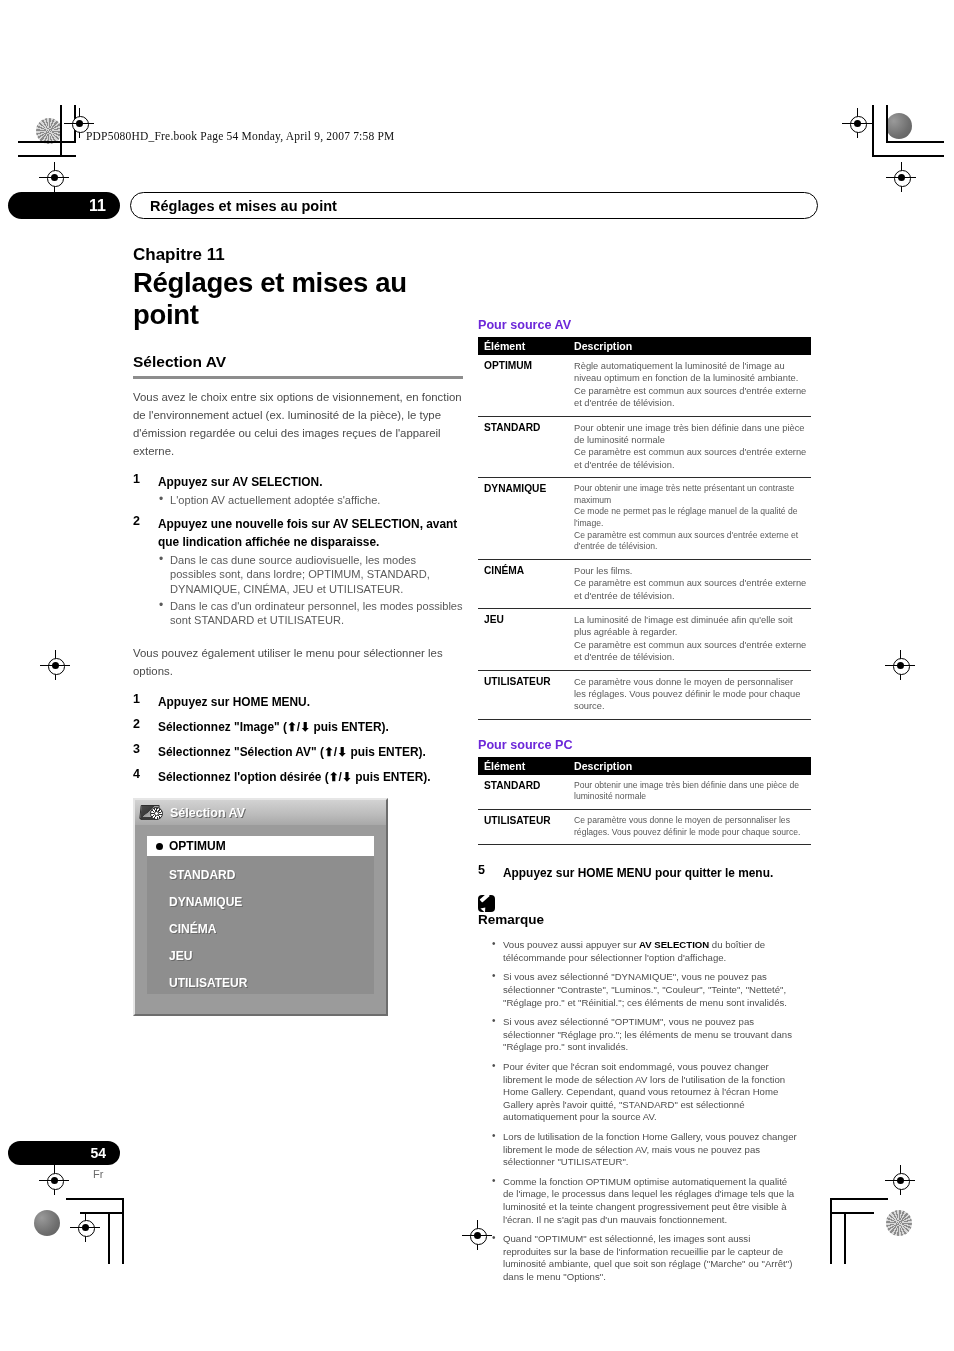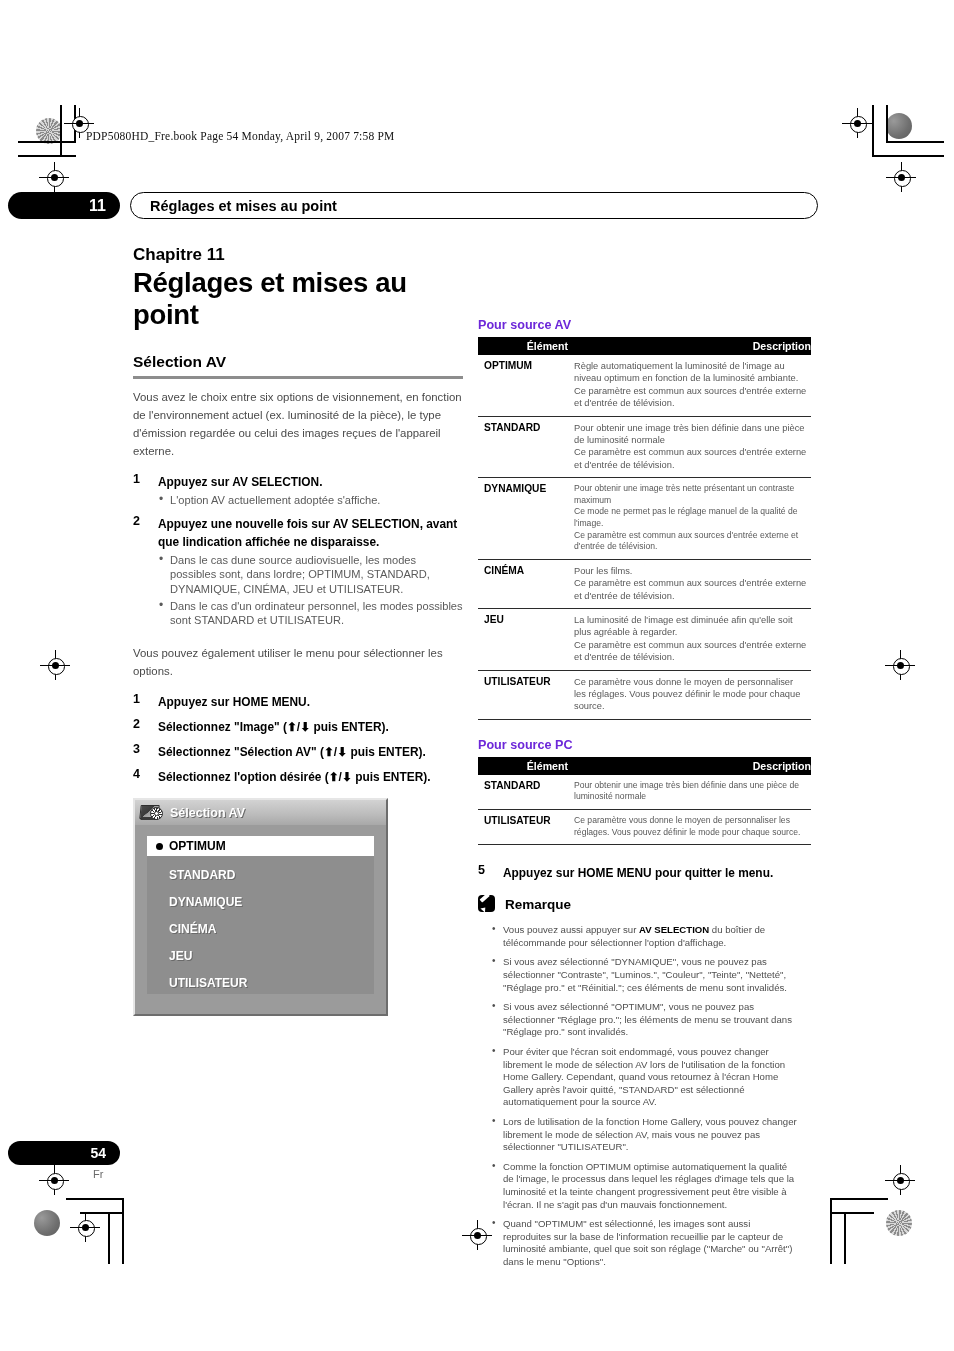--- a/index.html
+++ b/index.html
@@ -163,38 +163,38 @@
   .osd-item.sel .bullet {
     position:absolute; left:9px; top:50%; width:7px; height:7px;
     margin-top:-3.5px; background:#000; border-radius:50%;
   }
   .osd-item + .osd-item:not(.sel) { margin-top:4px; }
 
   
   .sub-title { font-size:12.6px; font-weight:bold; color:#6d28d9; margin:0 0 5px; }
   table.spec { width:100%; border-collapse:collapse; table-layout:fixed; margin-bottom:18px; }
   table.spec th {
-    background:#000; color:#fff; text-align:right;
+    background:#000; color:#fff; text-align:left;
     font-size:10.6px; font-weight:bold; padding:3px 0 3px 6px;
   }
   table.spec th.c1 { width:84px; }
   table.spec td {
     vertical-align:top; border-bottom:1px solid #2b2b2b;
     padding:5px 4px 6px 6px;
   }
   table.spec td.k { font-size:10.2px; font-weight:bold; color:#000; white-space:nowrap; padding-left:6px; }
   table.spec td.v { font-size:9.3px; line-height:12.4px; color:#585858; }
   table.spec tr.tight td.v { font-size:8.6px; line-height:11.6px; }
   table.spec tr:first-child td { border-top:0; }
 
   .step5 { position:relative; padding-left:25px; margin:0 0 14px; }
   .step5 .num { position:absolute; left:0; top:0; font-size:12.5px; font-weight:bold; color:#000; }
   .step5 .txt { font-size:11.9px; font-weight:bold; color:#000;margin-top:48px; }
 
-  .note-head { display:flex; align-items:flex-end; margin:0 0 6px; }
+  .note-head { display:flex; align-items:flex-start; margin:0 0 6px;flex-direction:column; }
   .note-icon {
     width:17px; height:17px; border-radius:4px; background:#000;
     position:relative; margin-right:10px; flex:none;
   }
   .note-icon::before {
     content:""; position:absolute; left:3px; top:3.5px;
     width:10px; height:4.2px; background:#fff;
     transform:rotate(-41deg); transform-origin:left center;
     border-radius:0.5px;
   }

